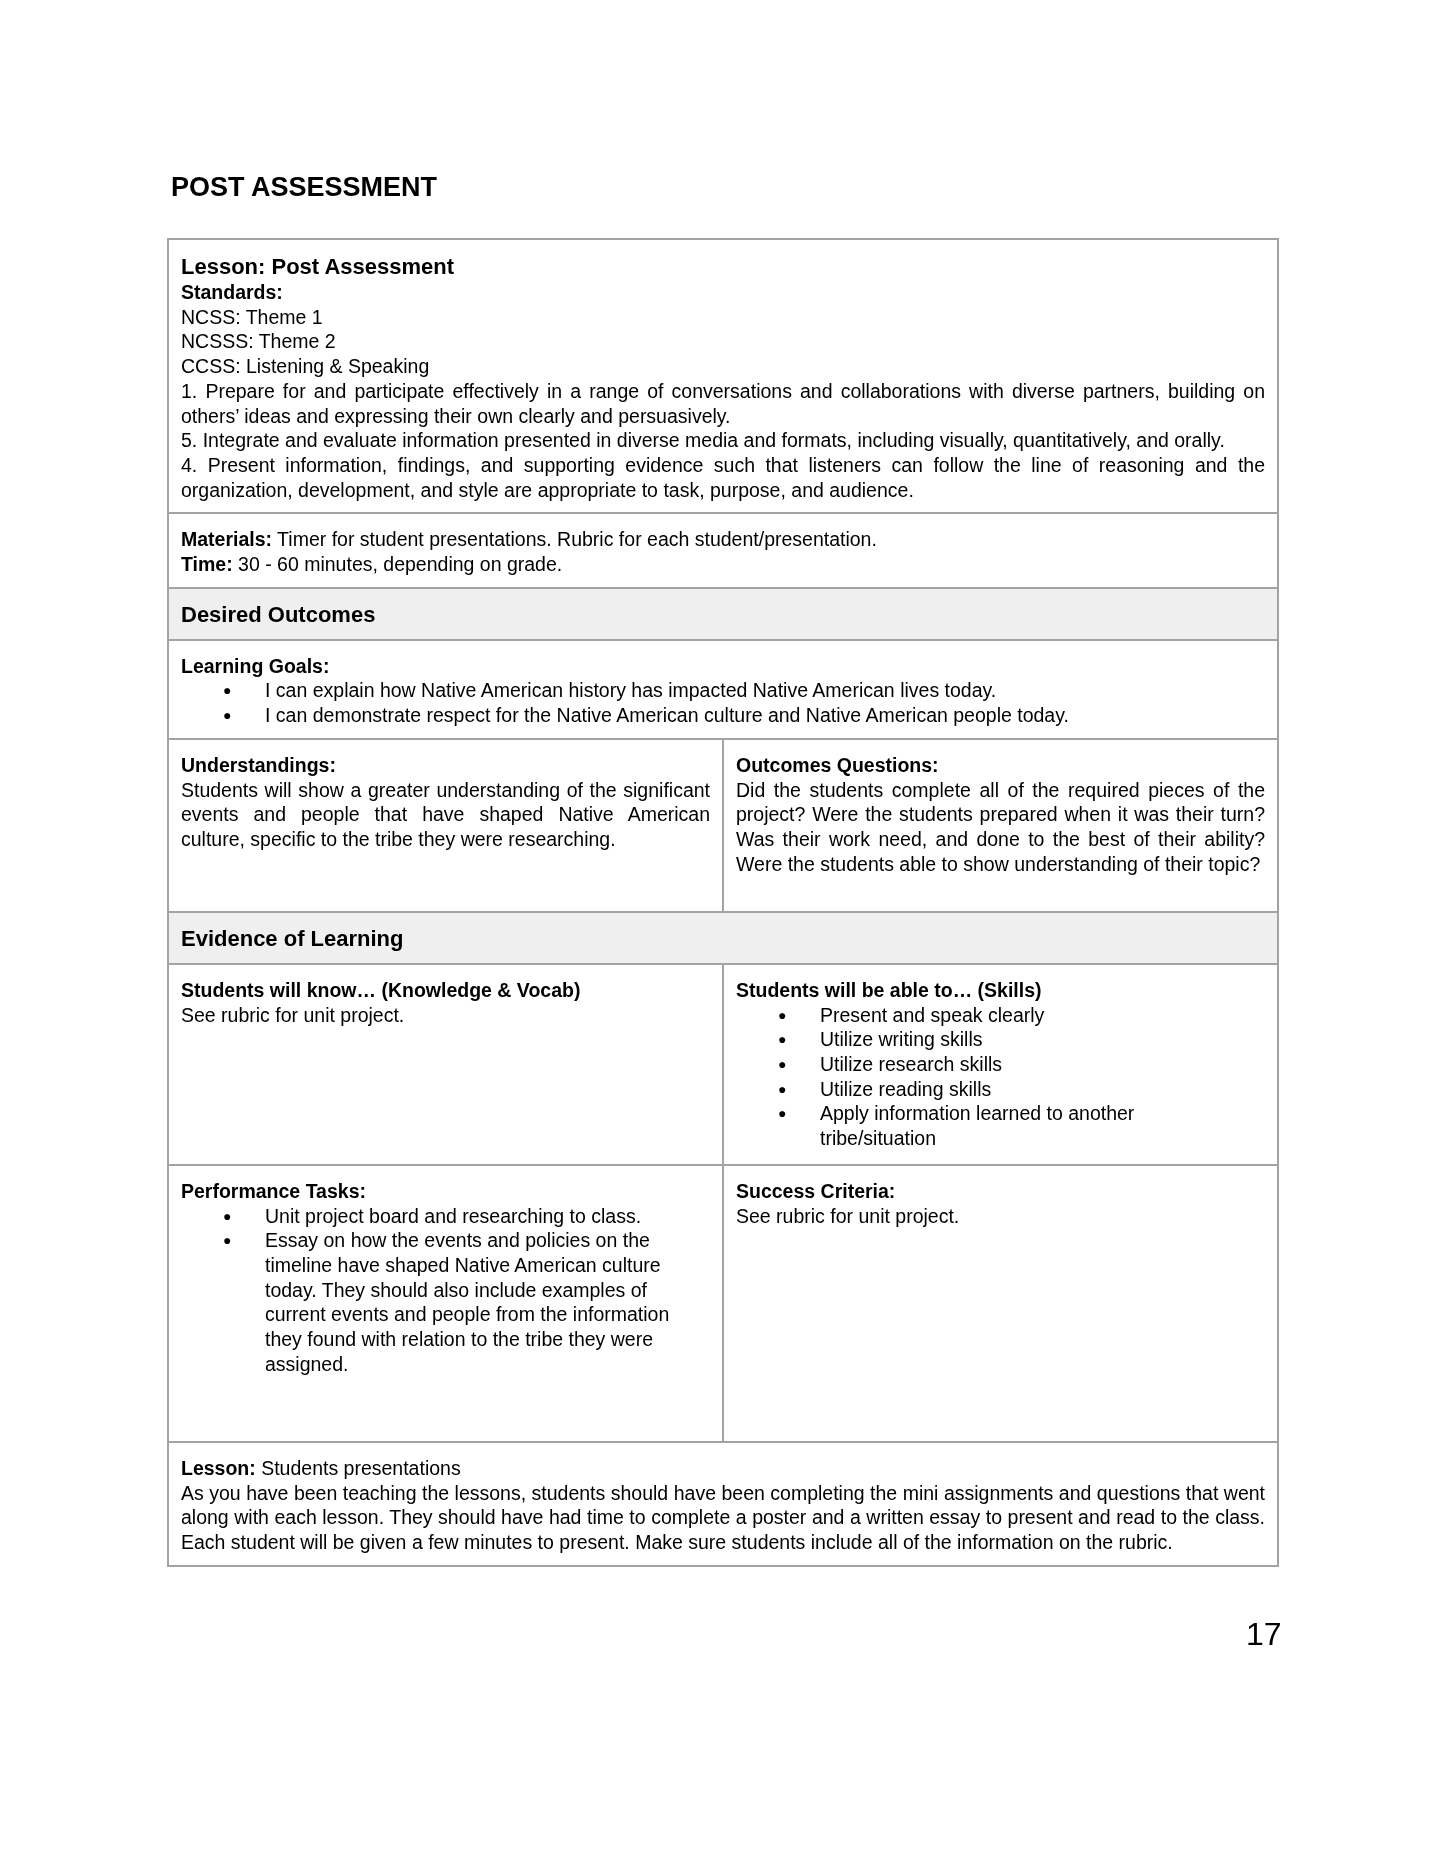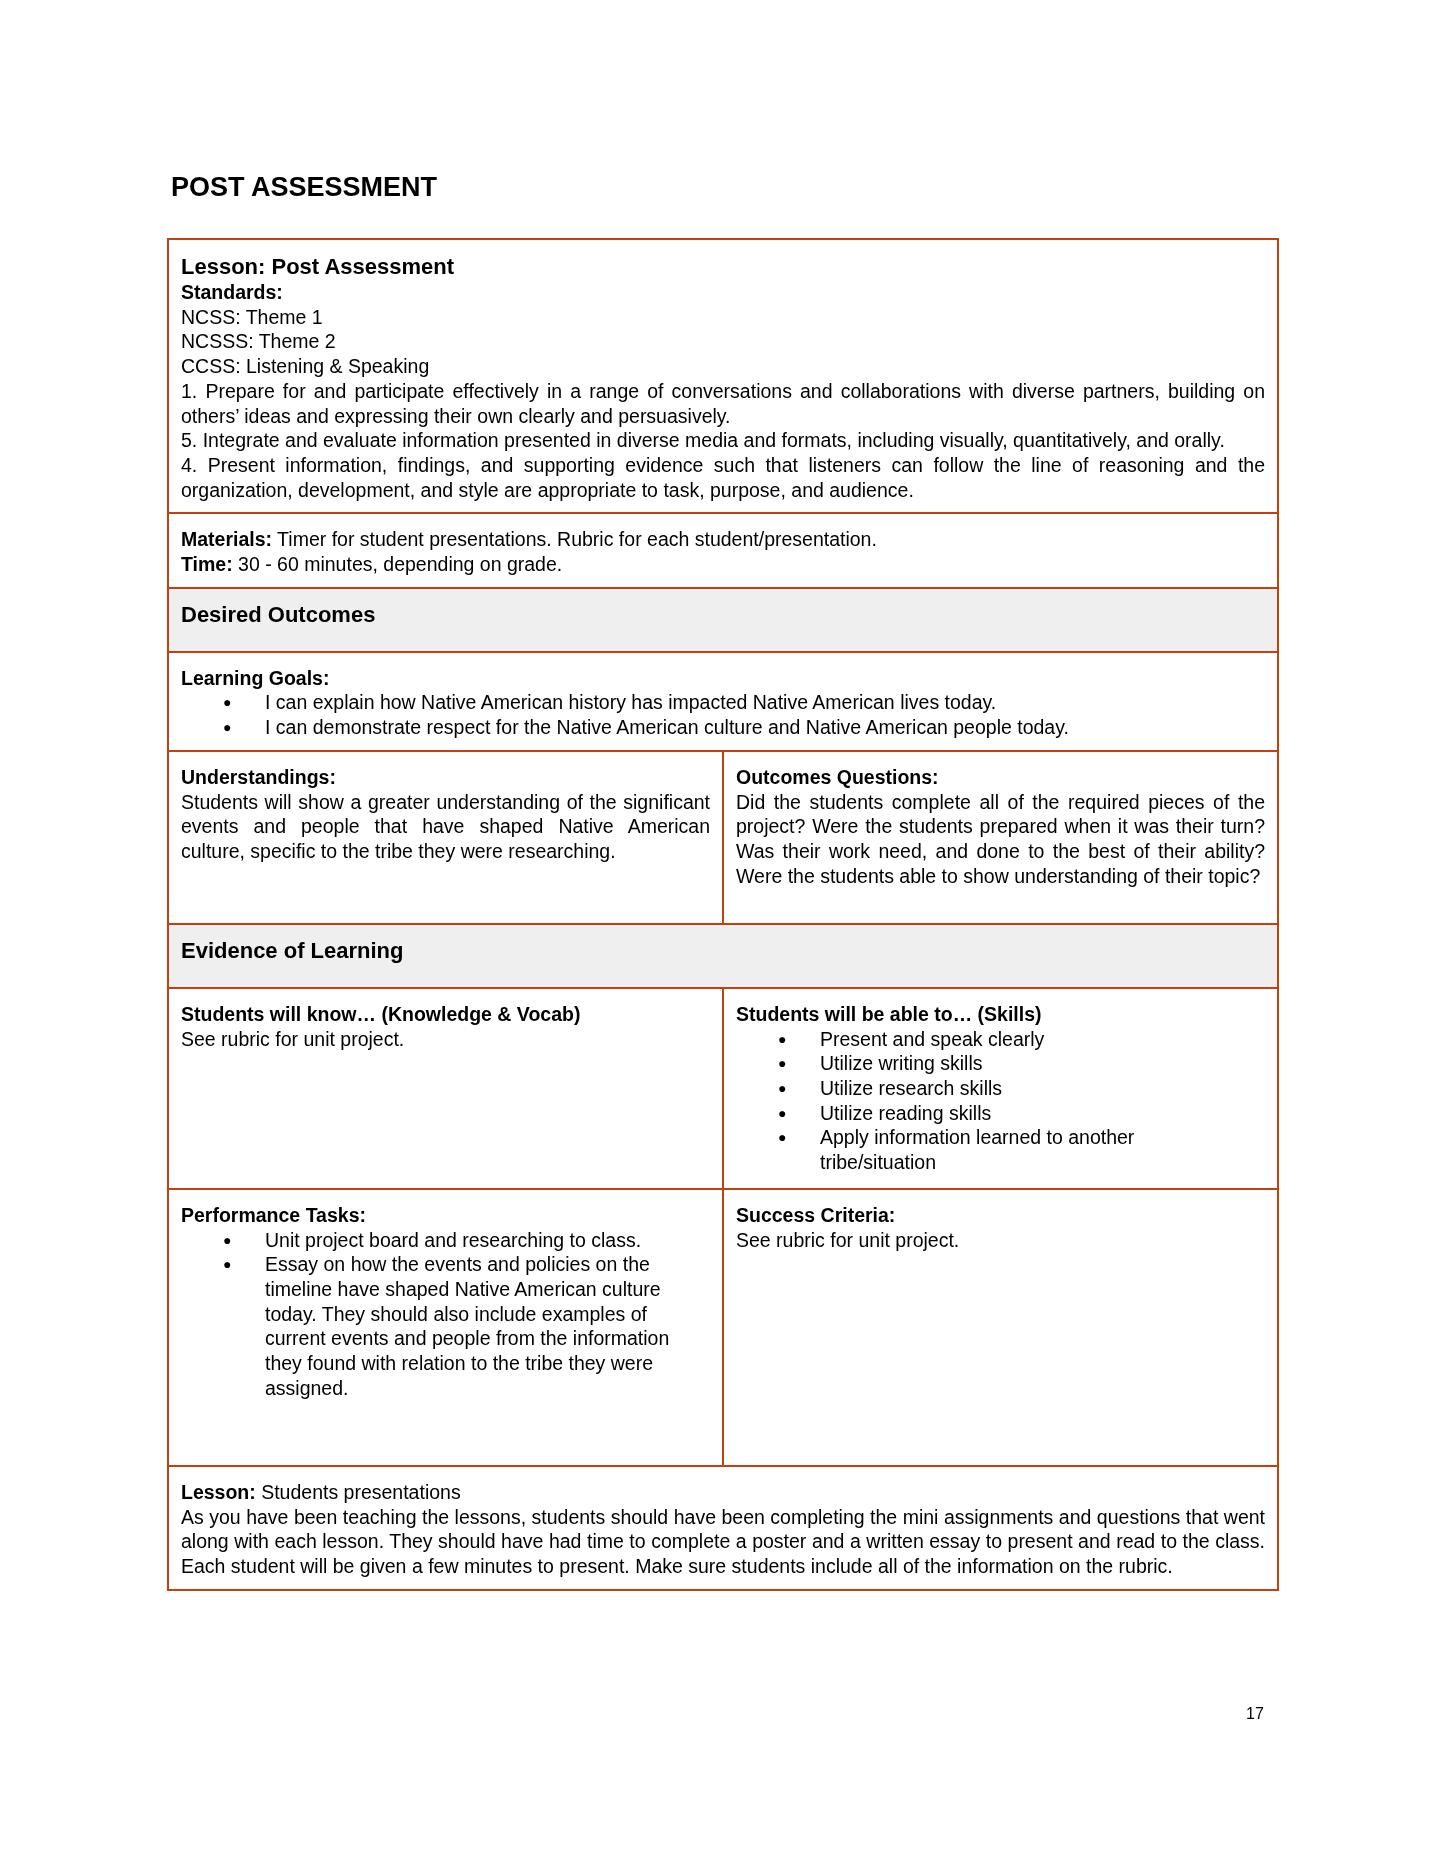--- a/index.html
+++ b/index.html
@@ -26,30 +26,30 @@
       position: absolute;
       left: 167px;
       top: 238px;
       width: 1112px;
       border-collapse: collapse;
       table-layout: fixed;
       font-size: 19.5px;
       line-height: 24.7px;
     }
     .doc-table td {
-      border: 2px solid #c2410c;
+      border: 2px solid #a3a3a3;
       vertical-align: top;
       padding: 13px 12px 10px 12px;
     }
     .doc-table td.half-left { width: 557px; }
     .doc-table td.section-header {
       background: #efefef;
       font-size: 22px;
       font-weight: bold;
-      padding: 14px 12px 22px 12px;
+      padding: 14px 12px 10px 12px;
       height: 26px;
     }
     .lesson-title {
       font-size: 22px;
       font-weight: bold;
       line-height: 27px;
     }
     .bold { font-weight: bold; }
     .justify { text-align: justify; }
     ul.bullets {
@@ -62,22 +62,22 @@
     }
     ul.bullets li .bullet {
       position: absolute;
       left: -42px;
       top: 0;
       font-size: 14px;
     }
     .page-number {
       position: absolute;
       left: 1246px;
-      top: 1705px;
-      font-size: 16px;
+      top: 1616px;
+      font-size: 32px;
     }
   </style>
 </head>
 <body>
 
 <h1 class="page-heading">POST ASSESSMENT</h1>
 
 <table class="doc-table">
   <tbody>
       <tr>

